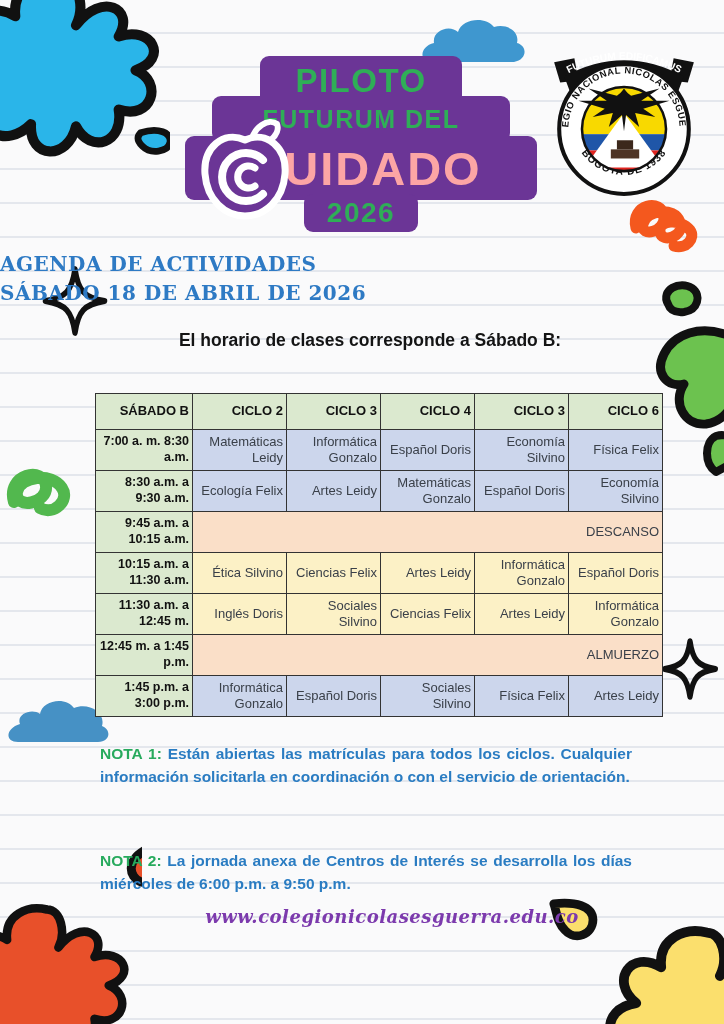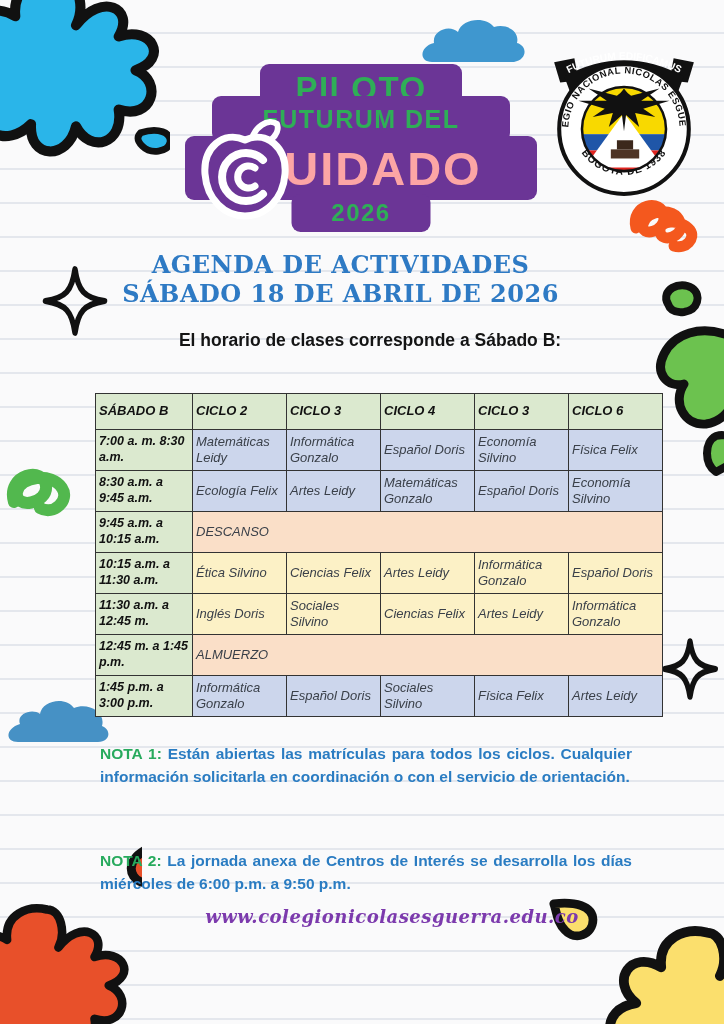--- a/index.html
+++ b/index.html
@@ -10,42 +10,42 @@
     background-image:repeating-linear-gradient(to bottom, transparent 0px, transparent 32px, #e4e7ed 32px, #e4e7ed 34px);
     overflow:hidden;
   }
   .abs { position:absolute; }
 
   
   .logo { left:185px; top:52px; width:352px; height:182px; }
   .logo-block { position:absolute; left:50%; transform:translateX(-50%);
     background:#6b3596; border-radius:9px; display:flex; align-items:center; justify-content:center;
     font-weight:800; letter-spacing:1.5px; }
-  .logo-b1 { top:12px; width:202px; height:50px; color:#2fae57; font-size:33px; }
+  .logo-b1 { top:4px; width:202px; height:50px; color:#2fae57; font-size:33px; }
   .logo-b2 { top:44px; width:298px; height:46px; color:#2fae57; font-size:25px; }
   .logo-b3 { top:84px; width:352px; height:64px; color:#fca5a5; font-size:47px; letter-spacing:2px; }
   .logo-b3 .cu-row { display:flex; align-items:center; }
-  .logo-b4 { top:142px; width:139px; height:38px; color:#2fae57; font-size:24px; }
+  .logo-b4 { top:142px; width:114px; height:38px; color:#2fae57; font-size:28px; }
   .apple-svg { position:absolute; left:14px; top:58px; }
 
   
   .seal { left:548px; top:40px; width:152px; height:160px; }
 
   
-  .heading { left:0; top:250px; width:681px; text-align:center;
+  .heading { left:0; top:250px; width:681px; text-align:left;
     font-family:"DejaVu Serif", serif; font-weight:bold; color:#2e7ac4;
-    font-size:24px; line-height:29px; letter-spacing:0.5px; }
+    font-size:20px; line-height:29px; letter-spacing:0.5px; }
   .subheading { left:8px; top:330px; width:724px; text-align:center;
     font-weight:bold; font-size:17.5px; color:#141414; }
 
   
   .sched { left:95px; top:393px; }
   table { border-collapse:collapse; table-layout:fixed; }
-  td, th { border:1.7px solid #333333; text-align:left; vertical-align:middle;
-    padding:0 3px; line-height:1.25;font-style:italic; }
+  td, th { border:1.7px solid #333333; text-align:right; vertical-align:middle;
+    padding:0 3px; line-height:1.25; }
   th { background:#dbe9cf; font-size:13px; font-weight:bold; color:#111; height:36px; }
   .time-cell { background:#dbe9cf; font-weight:bold; font-size:12.5px; color:#111; }
   .class-cell, .break-cell { font-size:13px; color:#3a4049; font-weight:normal; }
   tr.row-blue .class-cell { background:#ccd6ec; }
   tr.row-yellow .class-cell { background:#fcf1c6; }
   .break-cell { background:#fadfc8; }
   tr.body-row { height:41px;margin-top:20px; }
 
   
   .note { left:100px; width:532px; font-size:15.5px; font-weight:bold;
@@ -206,21 +206,21 @@
       <tbody id="sched-body">
           <tr class="body-row row-blue">
             <td class="time-cell">7:00 a. m. 8:30 a.m.</td>
             <td class="class-cell">Matemáticas Leidy</td>
             <td class="class-cell">Informática Gonzalo</td>
             <td class="class-cell">Español Doris</td>
             <td class="class-cell">Economía Silvino</td>
             <td class="class-cell">Física Felix</td>
           </tr>
           <tr class="body-row row-blue">
-            <td class="time-cell">8:30 a.m. a 9:45 a.m.</td>
+            <td class="time-cell">8:30 a.m. a 9:30 a.m.</td>
             <td class="class-cell">Ecología Felix</td>
             <td class="class-cell">Artes Leidy</td>
             <td class="class-cell">Matemáticas Gonzalo</td>
             <td class="class-cell">Español Doris</td>
             <td class="class-cell">Economía Silvino</td>
           </tr>
           <tr class="body-row">
             <td class="time-cell">9:45 a.m. a 10:15 a.m.</td>
             <td colspan="5" class="break-cell">DESCANSO</td>
           </tr>

